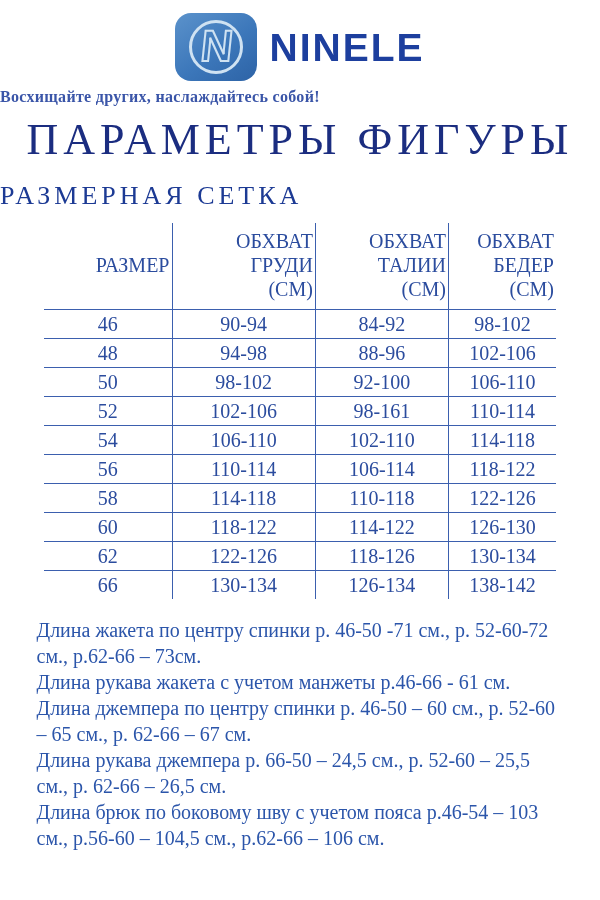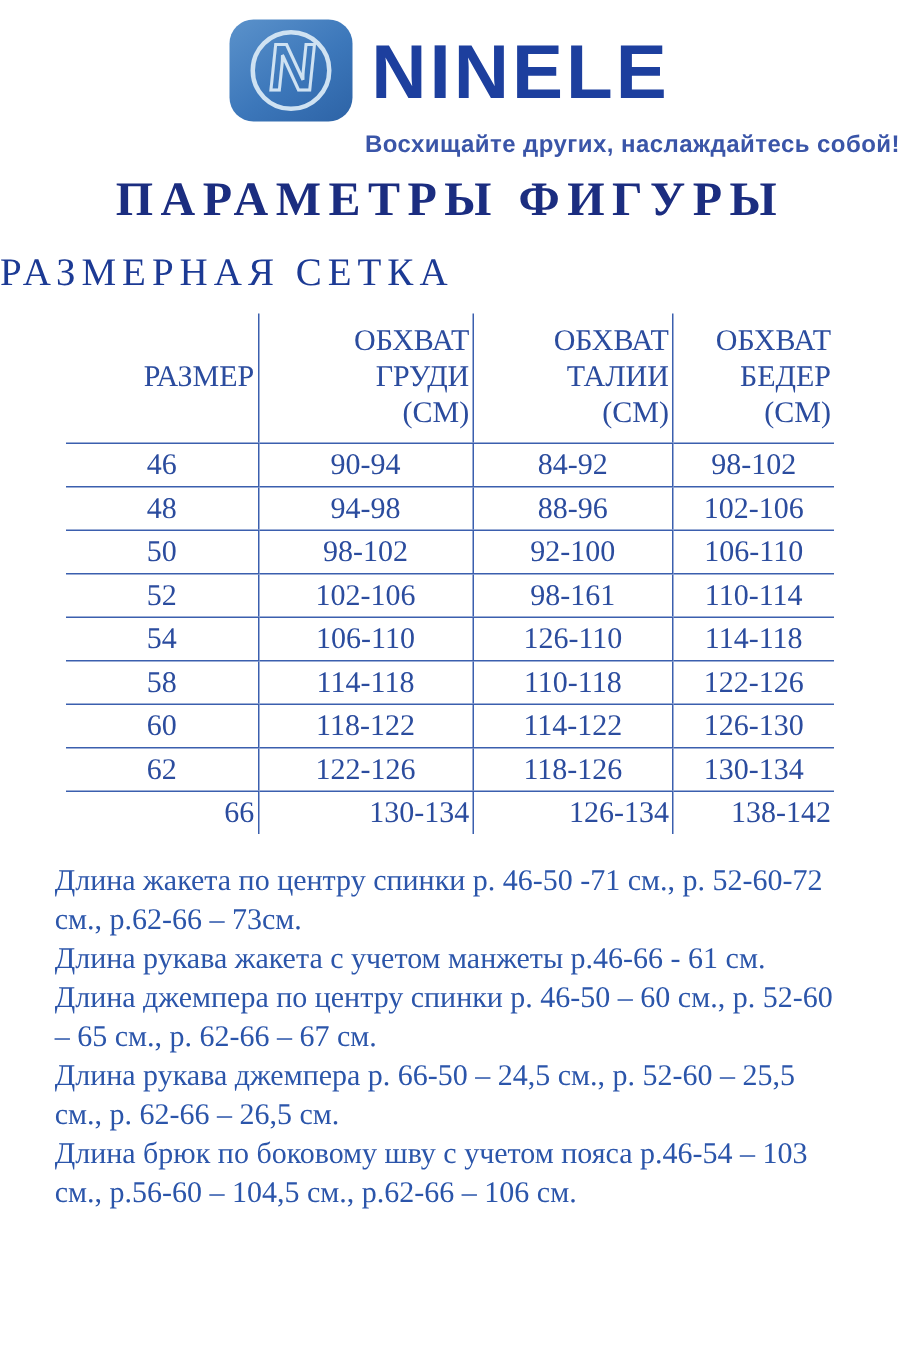--- a/index.html
+++ b/index.html
@@ -48,40 +48,40 @@
     color: transparent;
     -webkit-text-stroke: 2px var(--logo-glyph, #cfe2f2);
     transform: skewX(-6deg) translateY(-1px);
   }
   @supports not (-webkit-text-stroke: 1px black) {
     .logo-n { color: var(--logo-glyph, #cfe2f2); }
   }
   .brand-name {
     font-family: "Liberation Sans", sans-serif;
     font-weight: 700;
-    font-size: 51px;
+    font-size: 39px;
     line-height: 1;
     letter-spacing: 2px;
     color: var(--brand-blue, #1d3f9e);
   }
   .tagline {
     margin-top: 6px;
-    text-align: right;
-    font-family: Liberation Sans, sans-serif;
+    text-align: left;
+    font-family: Liberation Serif, serif;
     font-weight: 700;
     font-size: 16px;
     letter-spacing: 0.3px;
     color: var(--tagline-blue, #3a55a8);
   }
   .title-main {
     margin: 8px 0 16px 0;
     text-align: center;
     font-family: "Liberation Serif", serif;
-    font-weight: 700;
-    font-size: 32px;
+    font-weight: 400;
+    font-size: 44px;
     letter-spacing: 5px;
     color: var(--title-navy, #1b2d80);
   }
   .title-sub {
     margin: 2px 0 0 0;
     text-align: left;
     font-family: "Liberation Serif", serif;
     font-weight: 400;
     font-size: 26px;
     letter-spacing: 4px;
@@ -113,21 +113,20 @@
     border-left: 1.5px solid var(--line-blue, #3b5fae);
   }
   table.size-table td {
     text-align: center;
     height: 28px;
     padding: 0 2px;
     border-bottom: 1px solid var(--line-blue, #3b5fae);
   }
   table.size-table tbody tr:last-child td {
     border-bottom: none;
-    text-align: right;
   }
   
   .notes {
     width: 527px;
     margin: 18px auto 0 auto;
     color: var(--note-blue, #2b55aa);
     font-size: 20px;
     line-height: 1.3;
     text-align: left;
   }
@@ -202,22 +201,28 @@
         </tr>
         <tr>
           <td>52</td>
           <td>102-106</td>
           <td>98-161</td>
           <td>110-114</td>
         </tr>
         <tr>
           <td>54</td>
           <td>106-110</td>
-          <td>126-110</td>
+          <td>102-110</td>
           <td>114-118</td>
+        </tr>
+        <tr>
+          <td>56</td>
+          <td>110-114</td>
+          <td>106-114</td>
+          <td>118-122</td>
         </tr>
         <tr>
           <td>58</td>
           <td>114-118</td>
           <td>110-118</td>
           <td>122-126</td>
         </tr>
         <tr>
           <td>60</td>
           <td>118-122</td>

